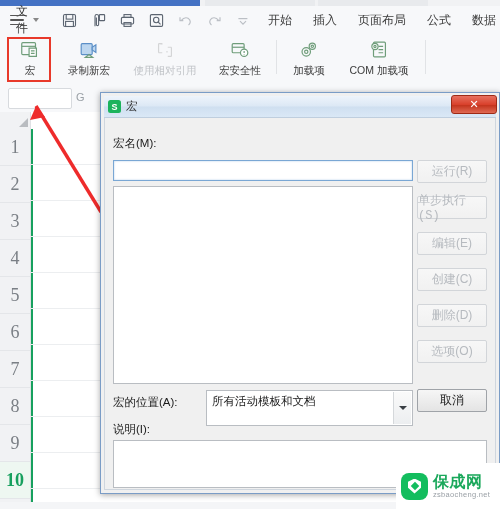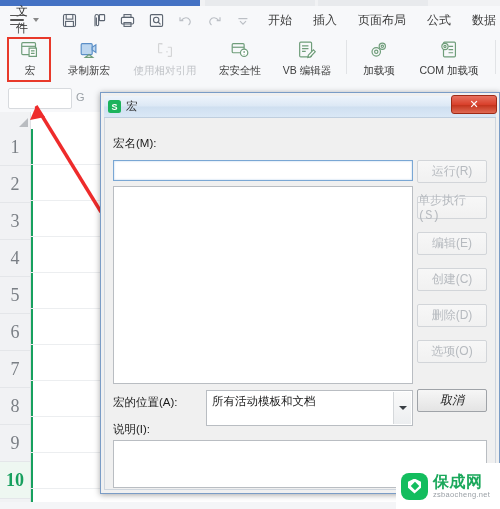--- a/index.html
+++ b/index.html
@@ -87,21 +87,21 @@
   .lbl{position:absolute;font-size:11.5px;color:#1a1a1a;}
   .tinput{position:absolute;background:#fff;border:1px solid #b9bdc2;box-sizing:border-box;}
   .tinput.focus{border-color:#7aa7d4;box-shadow:0 0 2px rgba(110,160,215,.55) inset;}
   .listbox{position:absolute;background:#fff;border:1px solid #b9bdc2;box-sizing:border-box;}
 
   .btn{position:absolute;width:70px;height:23px;box-sizing:border-box;
        background:linear-gradient(180deg,#fbfbfb 0%,#f2f2f2 100%);
        border:1px solid #c2c6cb;border-radius:2px;
        font-size:12px;display:flex;align-items:center;justify-content:center;color:#1c1c1c;}
   .btn.dis{color:#b6babf;background:linear-gradient(180deg,#f7f7f7 0%,#f1f1f1 100%);border-color:#d2d5d9;}
-  .btn.prim{background:linear-gradient(180deg,#f6f6f6 0%,#e4e4e4 100%);border-color:#9fa3a8;font-style:italic;}
+  .btn.prim{background:linear-gradient(180deg,#f6f6f6 0%,#e4e4e4 100%);border-color:#9fa3a8;}
 
   .combo{position:absolute;height:36px;box-sizing:border-box;background:#fff;border:1px solid #b9bdc2;}
   .combo .ctxt{position:absolute;left:5px;top:3px;font-size:11.5px;color:#1a1a1a;}
   .combo .cbtn{position:absolute;right:1px;top:1px;width:17px;bottom:1px;
                background:linear-gradient(180deg,#fafafa,#eceef0);border-left:1px solid #d5d8db;
                display:flex;align-items:center;justify-content:center;}
   .combo .cbtn .ar{width:0;height:0;border-left:4px solid transparent;border-right:4px solid transparent;border-top:4.5px solid #3a3f45;}
 
   
   .wm{position:absolute;right:0;bottom:0;width:104px;height:46px;background:#fff;border-top-left-radius:10px;
@@ -233,30 +233,20 @@
           <svg viewBox="0 0 24 24" width="22" height="22" fill="none" stroke="#6f9d7a" stroke-width="1.3">
             <rect x="3.5" y="5" width="13" height="10" rx="1.2"></rect>
               <path d="M3.5 9h13"></path>
             <circle cx="16.5" cy="15" r="4" fill="#fff"></circle>
               <path d="M16.5 13v2.2M16.5 16.6v.6"></path>
           </svg>
         </div>
         <div class="rl">宏安全性</div>
       </div>
 
-      <div class="ritem" style="width:60px;">
-        <div class="gi">
-          <svg viewBox="0 0 24 24" width="22" height="22" fill="none" stroke="#6f9d7a" stroke-width="1.3">
-            <rect x="4" y="3.5" width="13" height="16" rx="1.2"></rect>
-            <path d="M6.6 7.5h7M6.6 10.5h7M6.6 13.5h4"></path>
-            <path d="M13.5 17.5L19 11.8l2 2-5.5 5.7-2.6.6z" fill="#fff"></path>
-          </svg>
-        </div>
-        <div class="rl">VB 编辑器</div>
-      </div>
 
       <div class="rdiv"></div>
 
       <div class="ritem" style="width:46px;">
         <div class="gi">
           <svg viewBox="0 0 24 24" width="22" height="22" fill="none" stroke="#6f9d7a" stroke-width="1.3">
             <circle cx="9" cy="14" r="4.6"></circle>
               <circle cx="9" cy="14" r="1.8"></circle>
             <circle cx="15.6" cy="8" r="3.4"></circle>
               <circle cx="15.6" cy="8" r="1.3"></circle>

